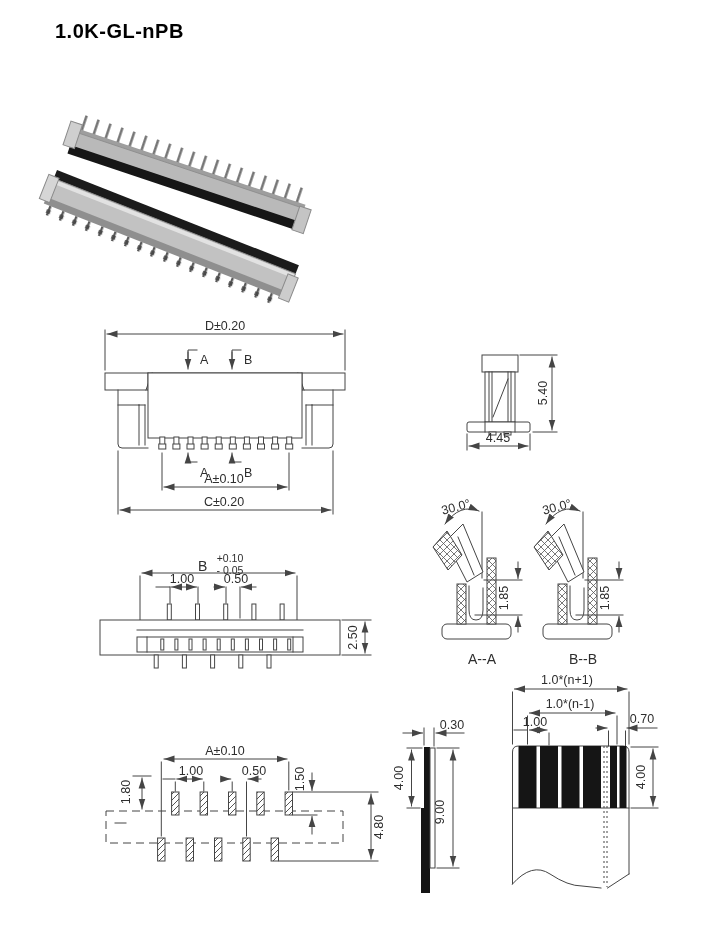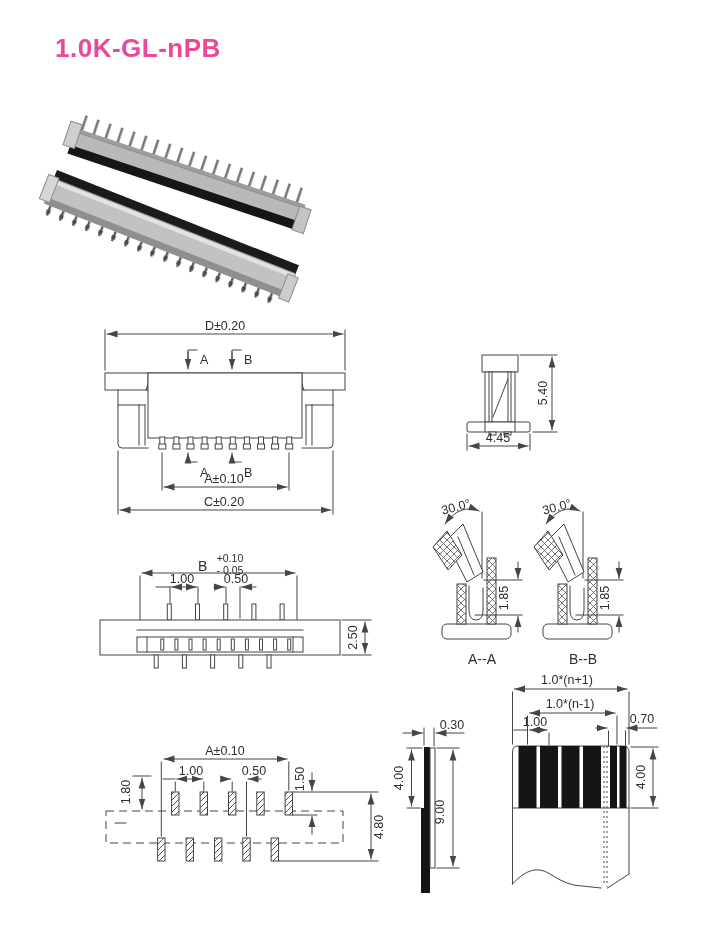--- a/index.html
+++ b/index.html
@@ -1,19 +1,19 @@
 <!DOCTYPE html>
 <html><head>
 <meta charset="utf-8">
 <style>
   html,body{margin:0;padding:0;background:#ffffff;}
   .page{position:relative;width:717px;height:930px;background:#fff;overflow:hidden;
         font-family:"Liberation Sans",sans-serif;}
-  h1.title{position:absolute;left:55px;top:33px;margin:0;font-size:26px;font-weight:bold;
-        color:#ec4899;font-family:"Liberation Sans",sans-serif;letter-spacing:.5px;}
+  h1.title{position:absolute;left:55px;top:20px;margin:0;font-size:20px;font-weight:bold;
+        color:#000000;font-family:"Liberation Sans",sans-serif;letter-spacing:.5px;}
   svg{position:absolute;left:0;top:0;}
   .ln{fill:none;stroke:#454545;stroke-width:1;stroke-linecap:square;}
   .dash{fill:none;stroke:#454545;stroke-width:1;stroke-dasharray:8 5;}
   .dot{fill:none;stroke:#454545;stroke-width:1;stroke-dasharray:2 3;}
   .wht{fill:#ffffff;stroke:#454545;stroke-width:1;}
   text{fill:#2e2e2e;font-family:"Liberation Sans",sans-serif;}
   .d{font-size:12.5px;}
   .s{font-size:10.5px;}
   .lbl{font-size:14px;}
   .mid{text-anchor:middle;}

